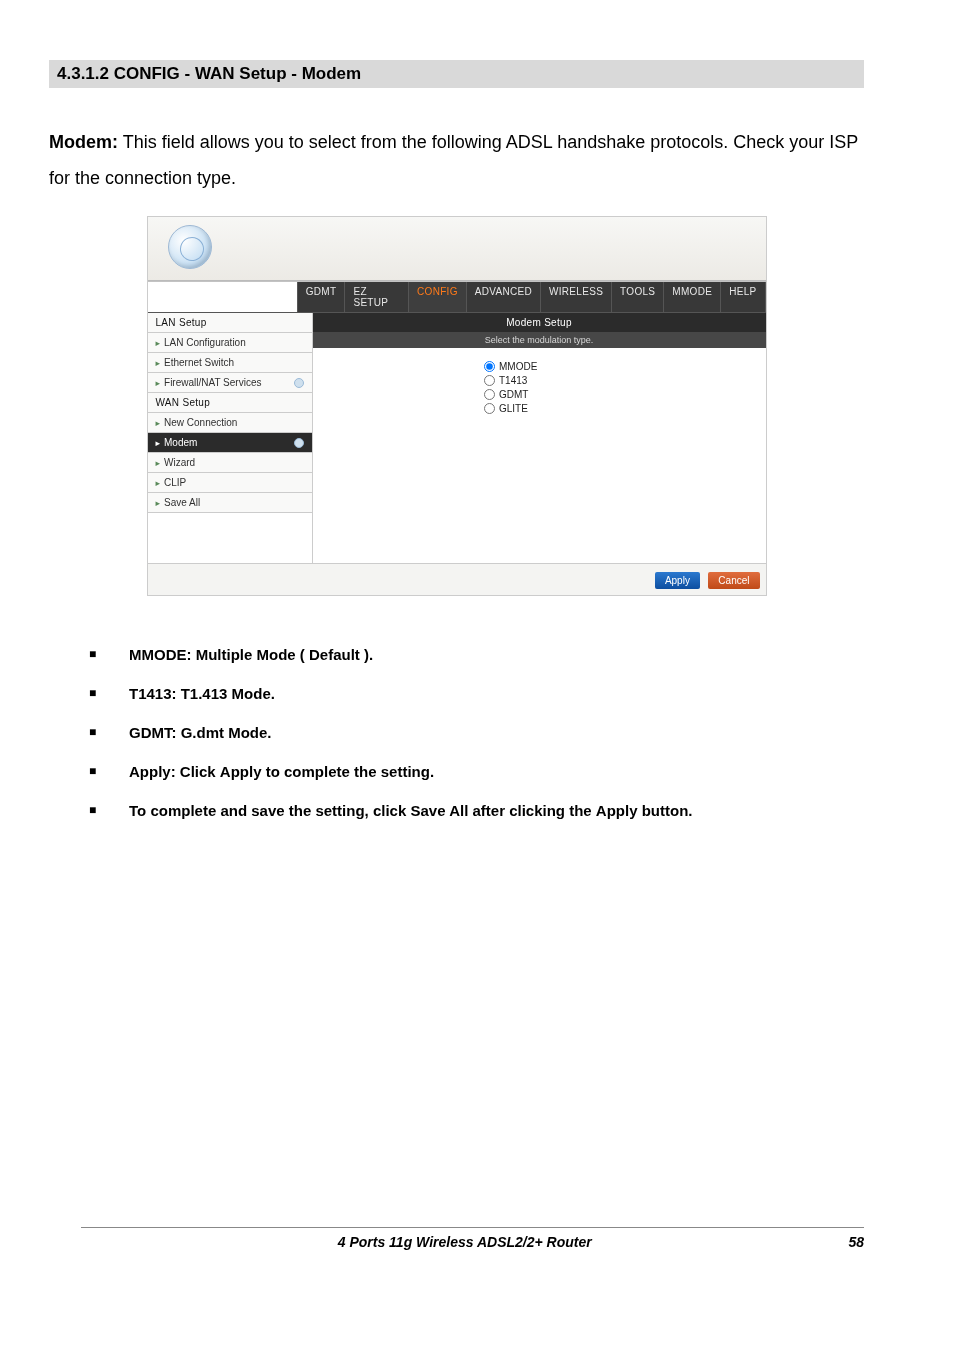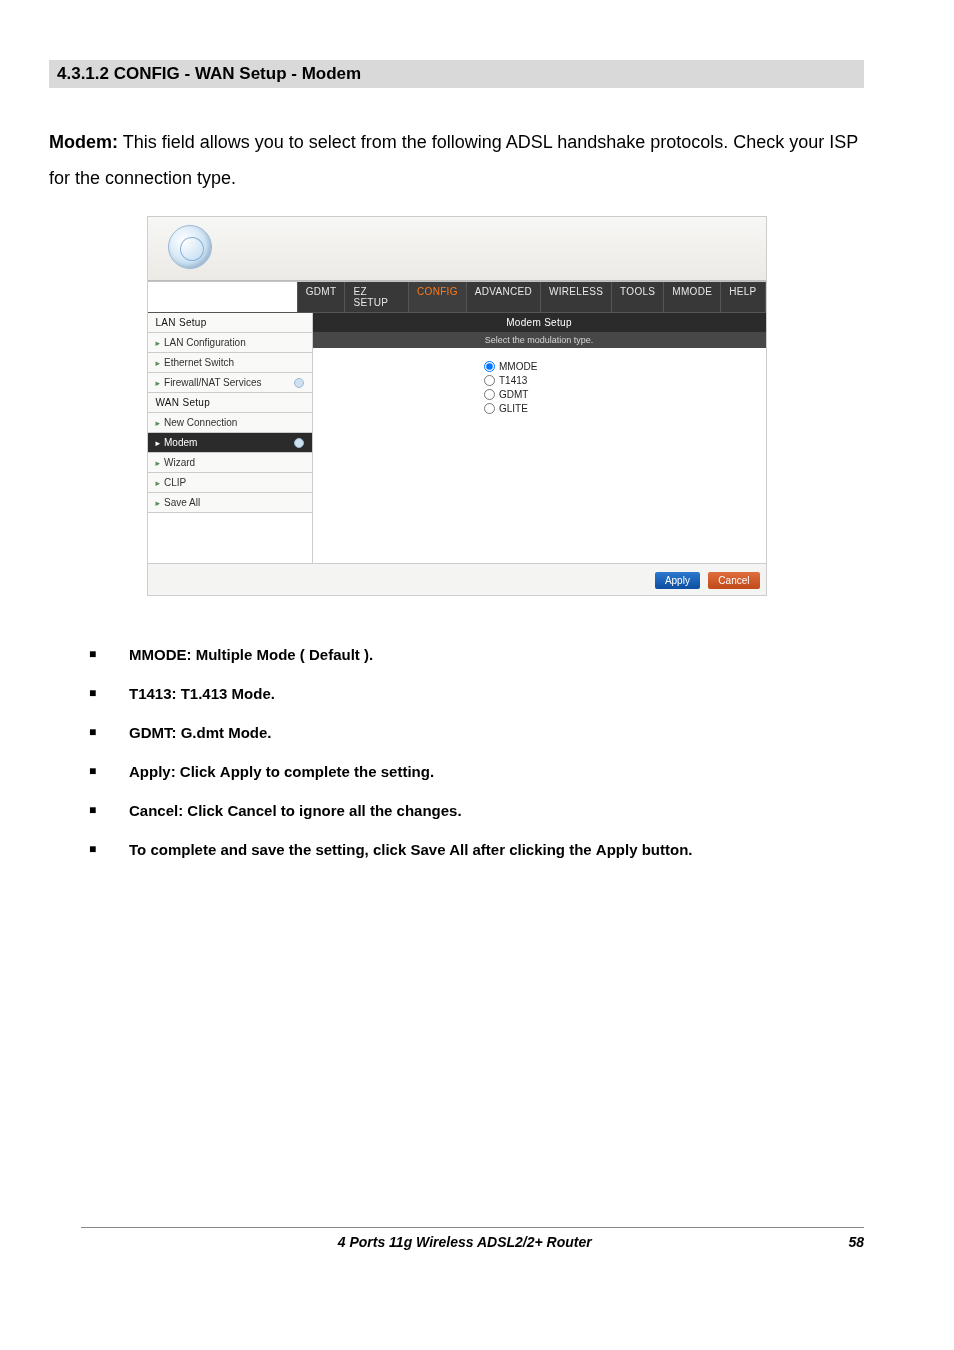--- a/index.html
+++ b/index.html
@@ -114,21 +114,20 @@
         <span class="ss-btn cancel">Cancel</span>
       </div>
     </div>
   </div>
 
   <ul class="bullets">
     <li><b>MMODE:</b><span> Multiple Mode ( Default ).</span></li>
     <li><b>T1413:</b><span> T1.413 Mode.</span></li>
     <li><b>GDMT:</b><span> G.dmt Mode.</span></li>
     <li><b>Apply:</b><span> Click </span><b>Apply</b><span> to complete the setting.</span></li>
-    <li><b>Cancel:</b><span> Click </span><b>Cancel</b><span> to ignore all the changes.</span></li>
     <li><span>To complete and save the setting, click </span><b>Save All</b><span> after clicking the </span><b>Apply</b><span> button.</span></li>
   </ul>
 
   <div class="page-footer">
     <span></span>
     <span class="title">4 Ports 11g Wireless ADSL2/2+ Router</span>
     <span class="num">58</span>
   </div>
 </div>
 

